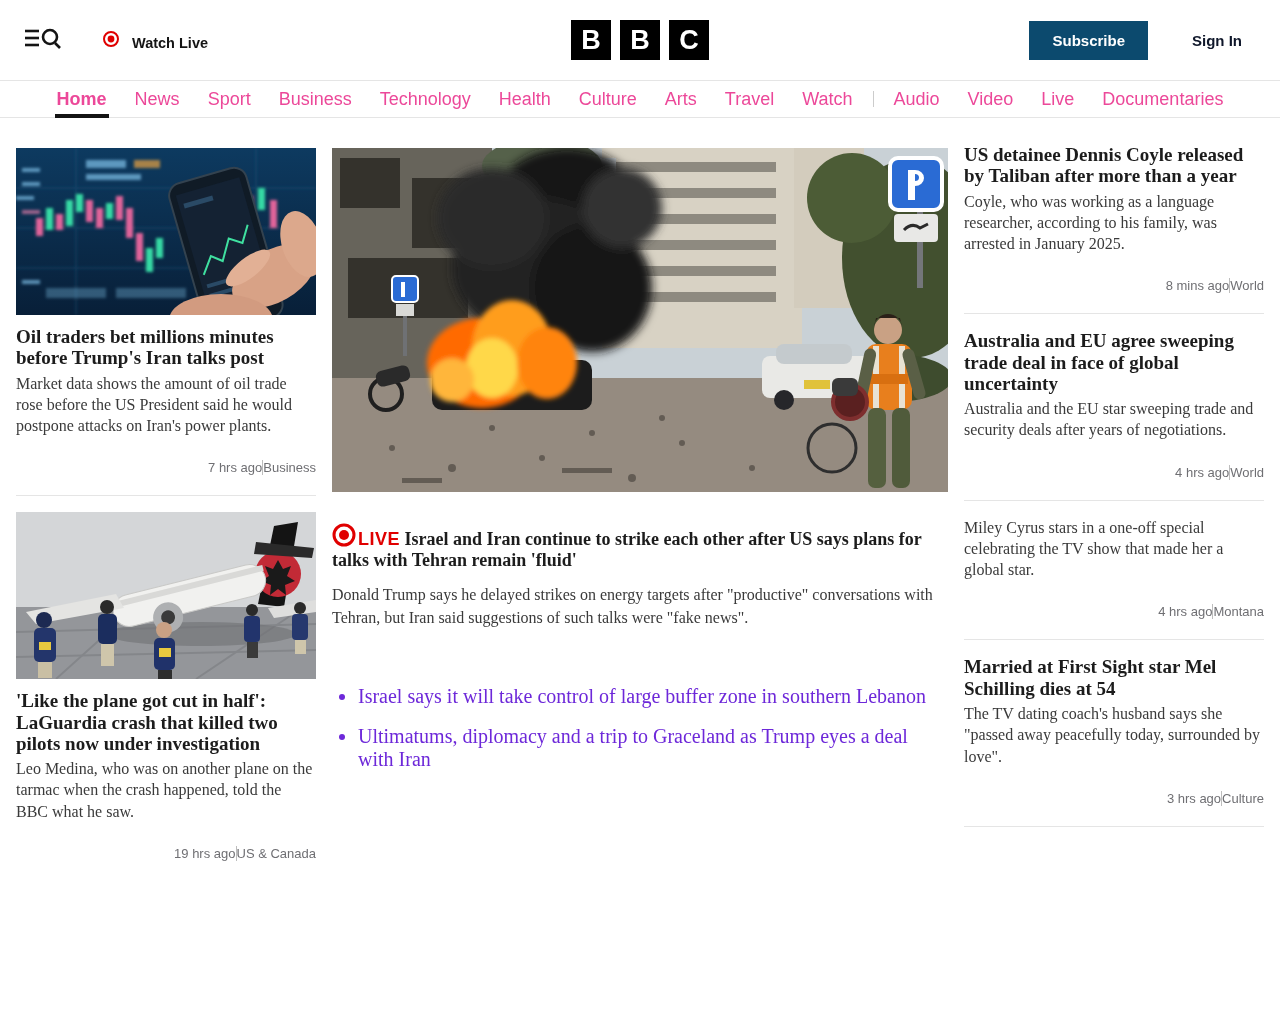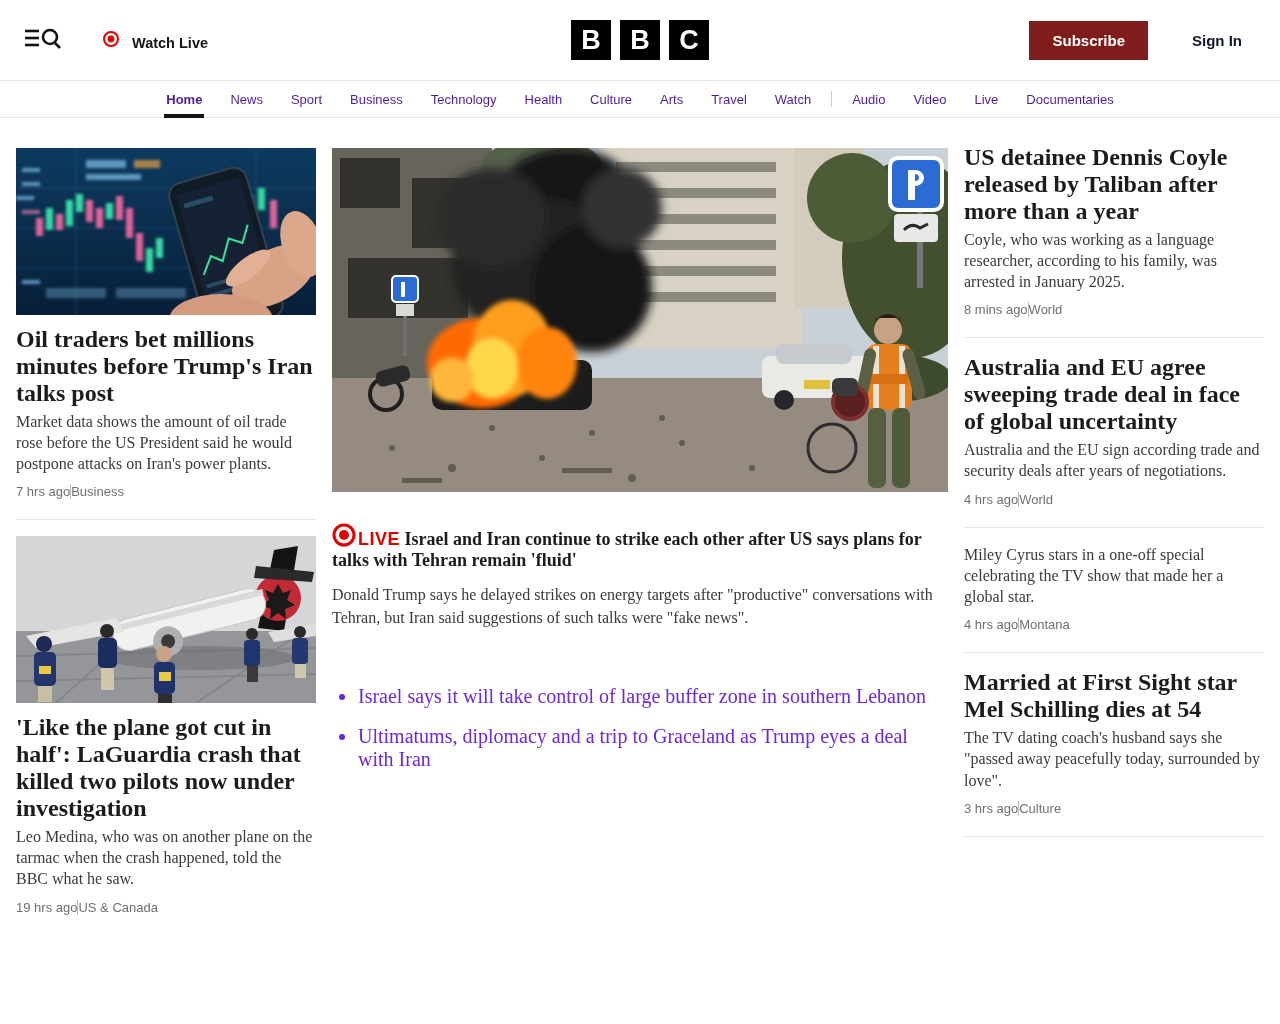--- a/index.html
+++ b/index.html
@@ -7,36 +7,36 @@
   body { font-family: "Liberation Sans", sans-serif; color: #141414; }
 
   
   .topbar { height: 80px; display: flex; align-items: center; padding: 0 24px; position: relative; }
   .menu-search { display: flex; align-items: center; cursor: pointer; background: none; border: none; }
   .watch-live { display: flex; align-items: flex-end; gap: 12px; margin-left: 38px; cursor: pointer; background: none; border: none; font-family: "Liberation Sans", sans-serif; }
   .watch-live-label { font-size: 14.5px; font-weight: 700; color: #141414; }
   .logo { position: absolute; left: 50%; transform: translateX(-50%); display: flex; gap: 9px; }
   .logo-block { width: 40px; height: 40px; background: #000; color: #fff; display: flex; align-items: center; justify-content: center; font-weight: 700; font-size: 27px; font-family: "Liberation Sans", sans-serif; }
   .topbar-right { margin-left: auto; display: flex; align-items: center; gap: 30px; }
-  .subscribe-btn { background: #7f1d1d; color: #fff; font-weight: 700; font-size: 15px; border: none; padding: 11px 23px; cursor: pointer; font-family: "Liberation Sans", sans-serif; }
+  .subscribe-btn { background: #0c4a6e; color: #fff; font-weight: 700; font-size: 15px; border: none; padding: 11px 23px; cursor: pointer; font-family: "Liberation Sans", sans-serif; }
   .signin-btn { background: none; border: none; font-size: 15px; font-weight: 700; color: #0f172a; cursor: pointer; padding: 8px 14px; font-family: "Liberation Sans", sans-serif; }
 
   
   .nav { display: flex; justify-content: center; align-items: stretch; height: 38px; border-top: 1px solid #e5e5e5; border-bottom: 1px solid #e5e5e5; }
-  .nav-item { display: flex; align-items: center; padding: 0 14px; font-size: 13px; color: #4c1d95; text-decoration: none; position: relative; cursor: pointer; }
+  .nav-item { display: flex; align-items: center; padding: 0 14px; font-size: 18px; color: #ec4899; text-decoration: none; position: relative; cursor: pointer; }
   .nav-item.active { font-weight: 700; }
   .nav-item.active::after { content: ""; position: absolute; left: 12px; right: 12px; bottom: -1px; height: 4px; background: #141414; }
   .nav-divider { width: 1px; background: #ccc; margin: 10px 6px; }
 
   
   .main { display: grid; grid-template-columns: 300px 616px 300px; column-gap: 16px; padding: 30px 16px 0; }
 
-  .headline { font-family: "Liberation Serif", serif; font-weight: 700; font-size: 24px; line-height: 1.12; color: #1c1c1c; cursor: pointer; }
+  .headline { font-family: "Liberation Serif", serif; font-weight: 700; font-size: 19px; line-height: 1.12; color: #1c1c1c; cursor: pointer; }
   .summary { font-family: "Liberation Serif", serif; font-size: 16px; line-height: 1.33; color: #3a3a3a; margin-top: 4px; }
-  .meta { display: flex; align-items: center; margin-top: 10px; font-size: 13px; color: #6f6f73; }
+  .meta { display: flex; align-items: center; margin-top: 24px; font-size: 13px; color: #6f6f73; justify-content: flex-end; }
   .meta-sep { width: 1px; height: 15px; background: #bdbdbd; }
   .meta-section { color: #6f6f73; cursor: pointer; }
 
   .side-article { border-bottom: 1px solid #e5e5e5; padding-bottom: 20px; margin-bottom: 16px; }
   .card-image { width: 100%; height: 167px; display: block; margin-bottom: 11px; cursor: pointer; overflow: hidden; }
   .card-image svg { display: block; }
 
   
   .main-image { width: 616px; height: 344px; display: block; cursor: pointer; overflow: hidden; }
   .main-headline { font-family: "Liberation Serif", serif; font-weight: 700; font-size: 18px; line-height: 1.18; color: #1c1c1c; margin-top: 31px; cursor: pointer; }
@@ -381,21 +381,21 @@
       <p class="summary">Coyle, who was working as a language researcher, according to his family, was arrested in January 2025.</p>
       <div class="meta">
         <span>8 mins ago</span>
         <span class="meta-sep"></span>
         <span class="meta-section">World</span>
       </div>
     </article>
 
     <article class="side-article">
       <h2 class="headline">Australia and EU agree sweeping trade deal in face of global uncertainty</h2>
-      <p class="summary">Australia and the EU sign according trade and security deals after years of negotiations.</p>
+      <p class="summary">Australia and the EU star sweeping trade and security deals after years of negotiations.</p>
       <div class="meta">
         <span>4 hrs ago</span>
         <span class="meta-sep"></span>
         <span class="meta-section">World</span>
       </div>
     </article>
 
     <article class="side-article">
       <p class="summary">Miley Cyrus stars in a one-off special celebrating the TV show that made her a global star.</p>
       <div class="meta">

